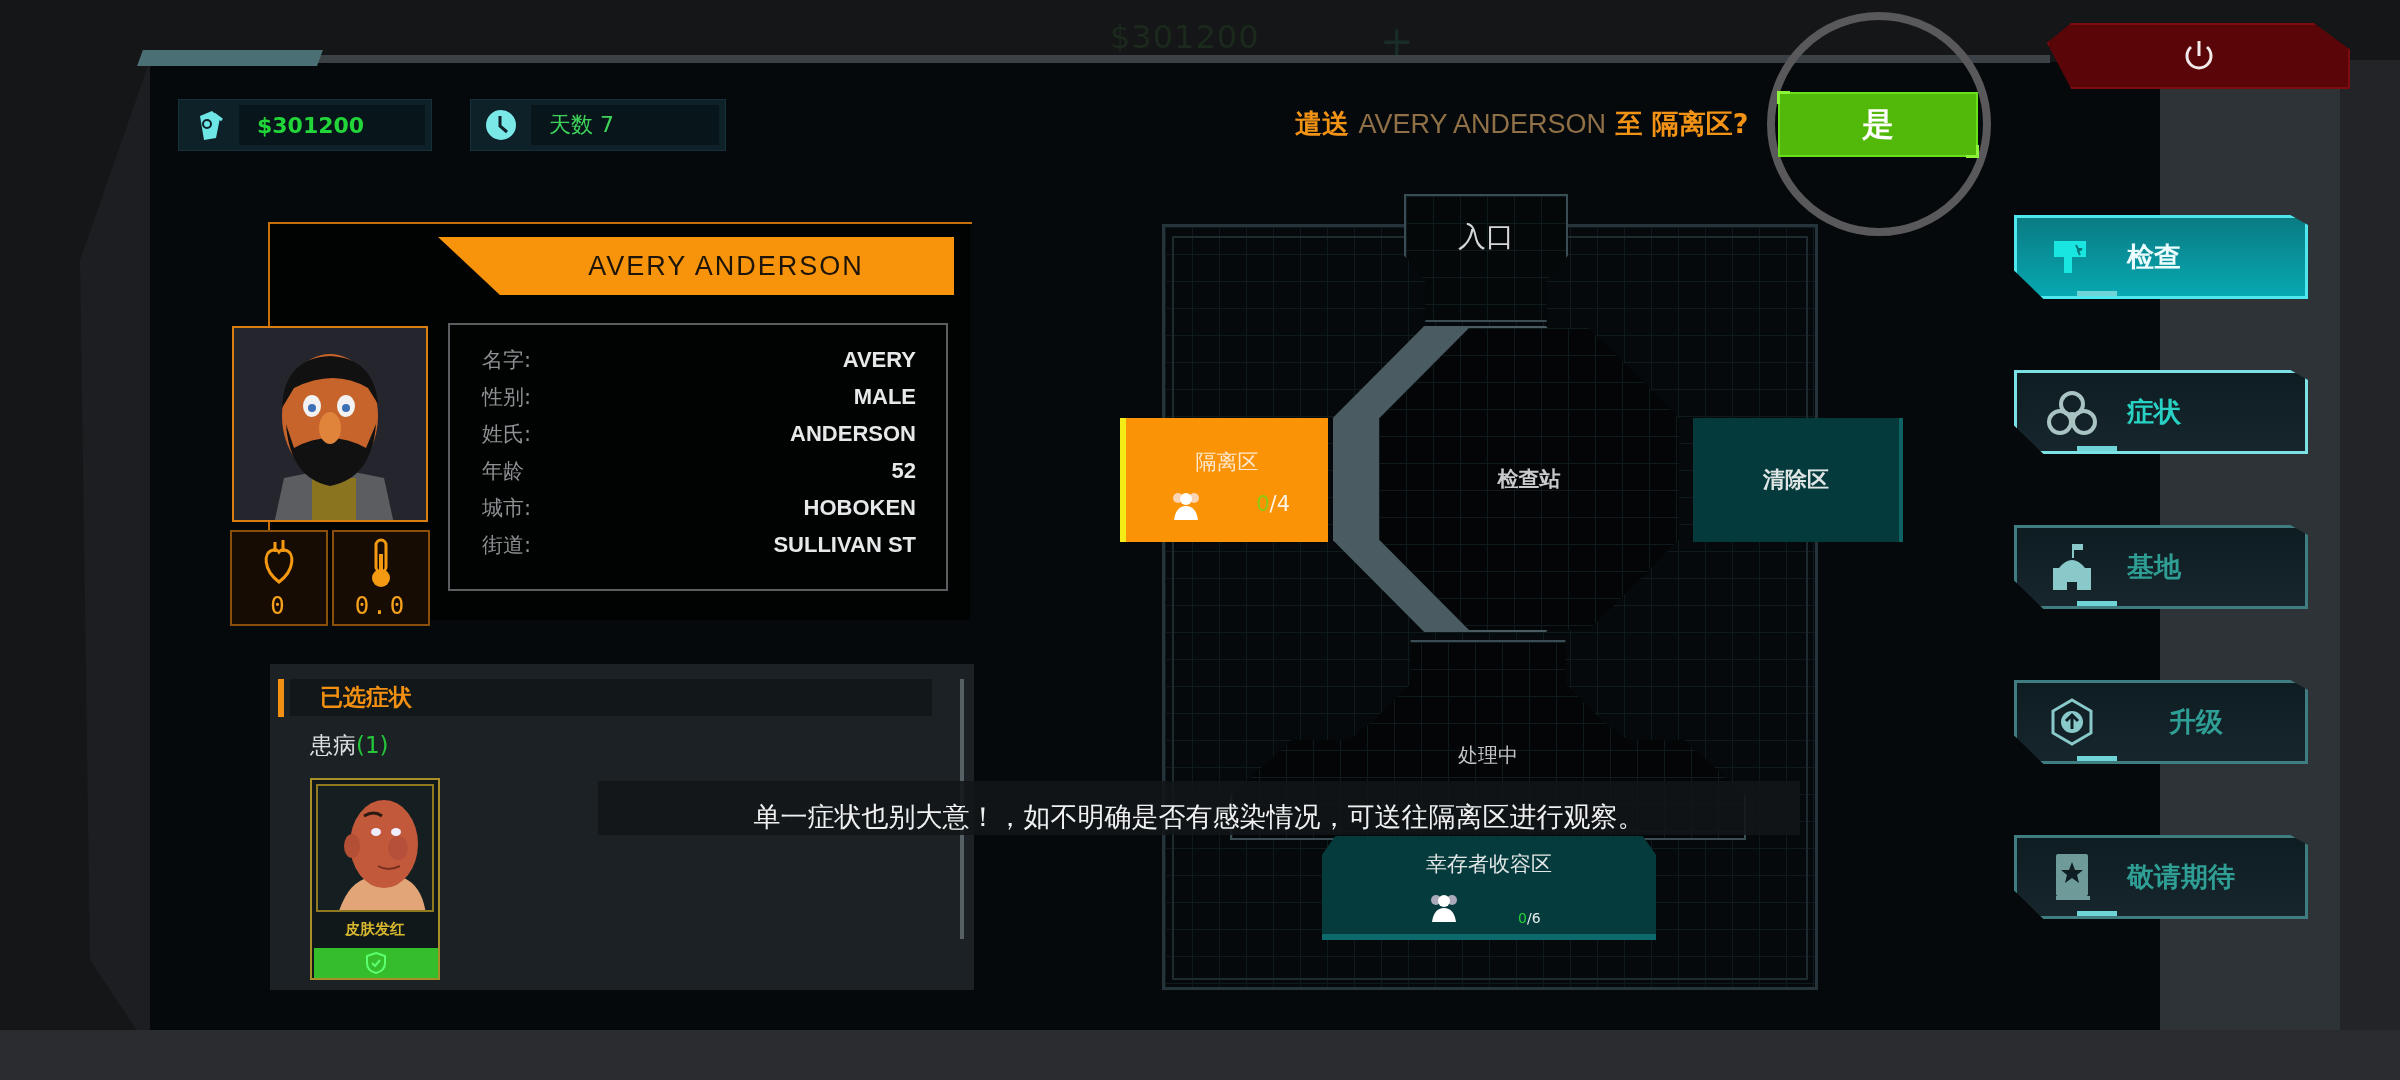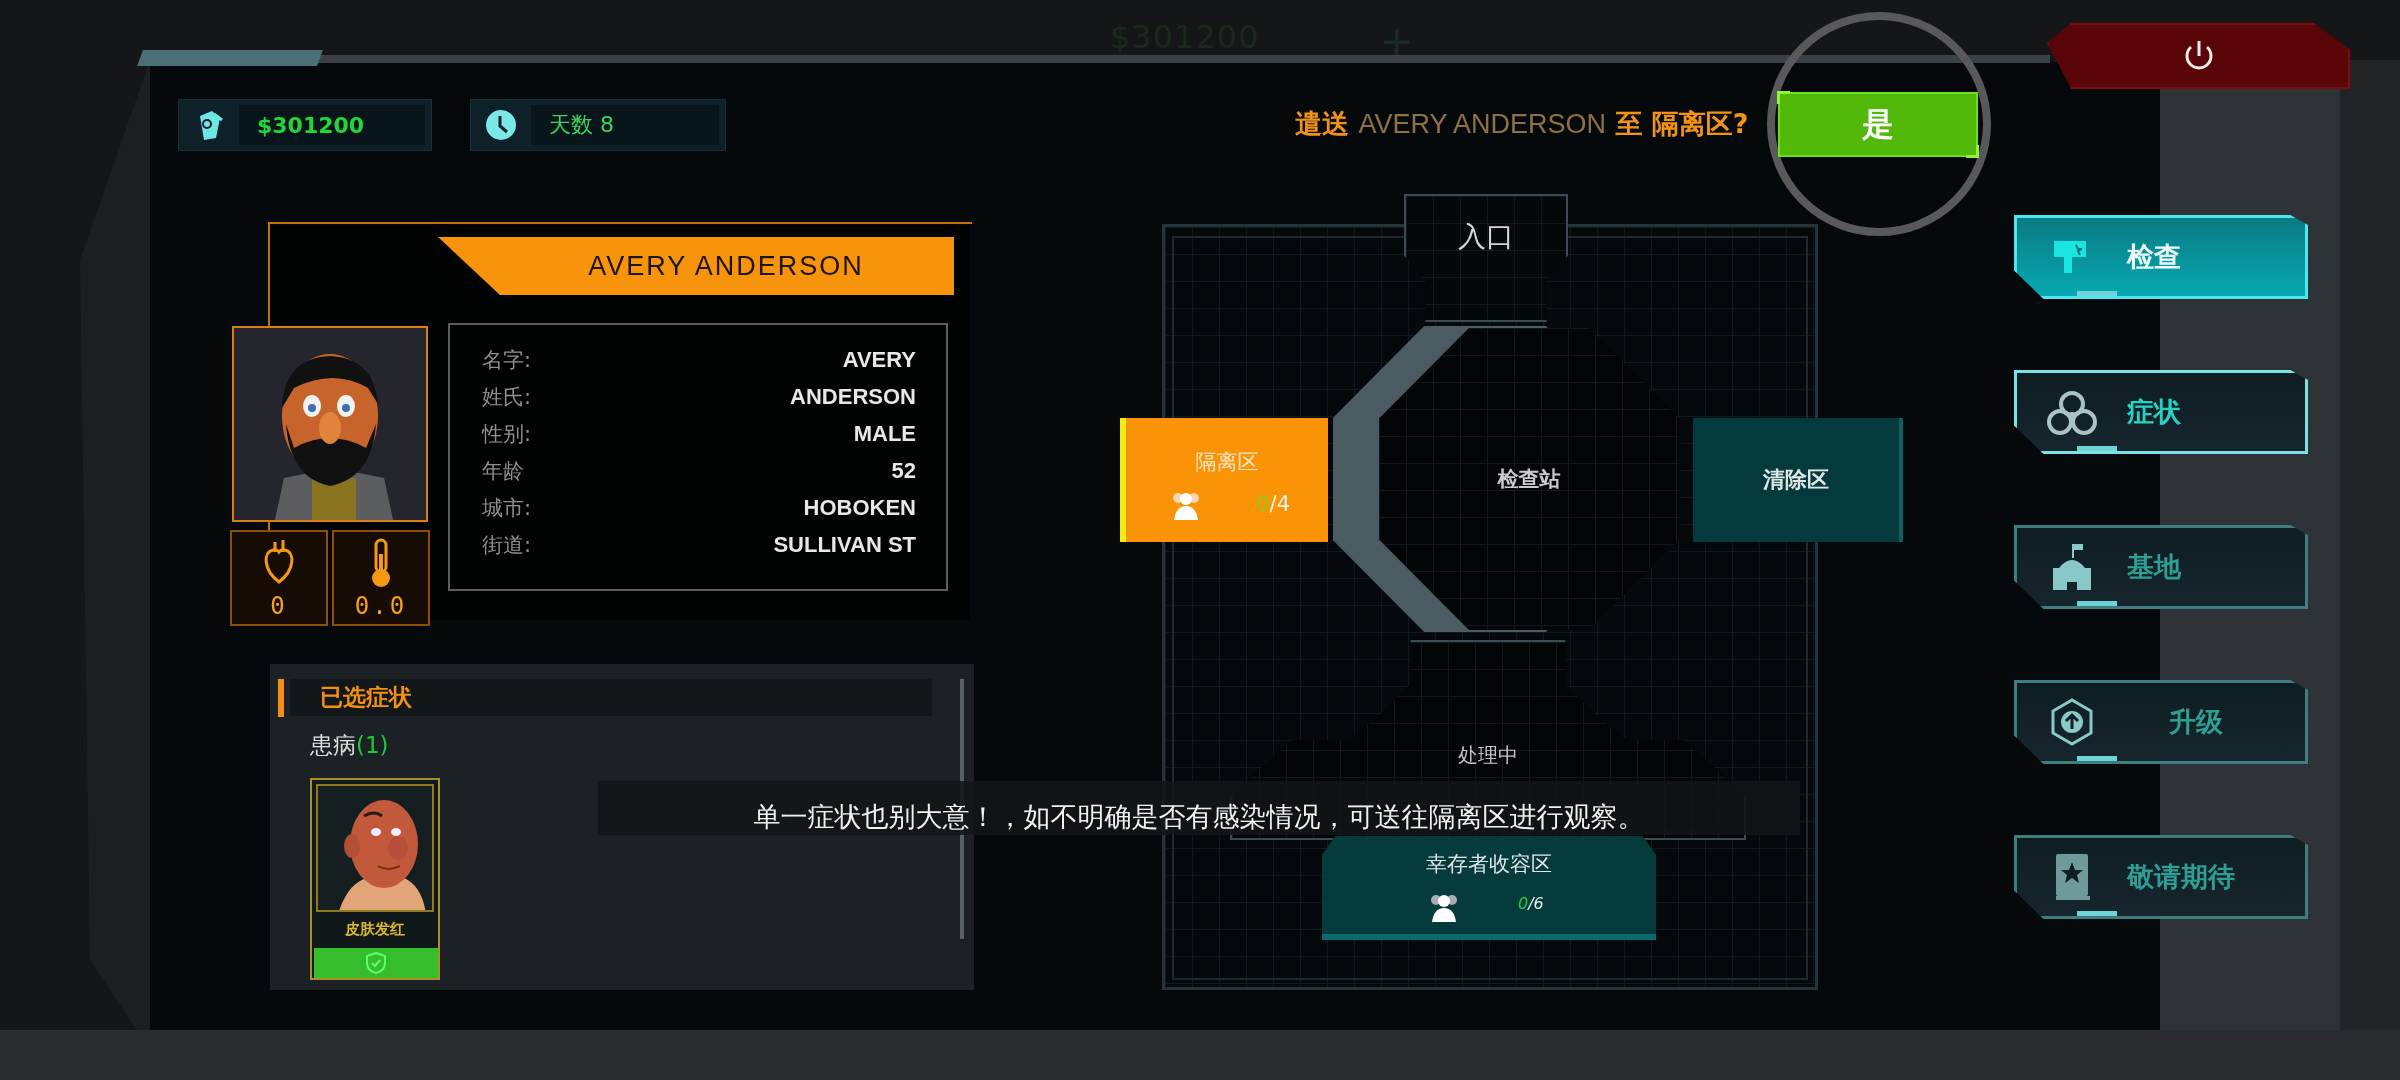--- a/index.html
+++ b/index.html
@@ -93,21 +93,21 @@
   .quarantine .c .z { color: #8ecb16; }
   .quarantine .ppl { position: absolute; left: 42px; top: 72px; }
   .disposal { position: absolute; left: 1648px; top: 418px; width: 210px; height: 124px; background: #043a3b; border-right: 4px solid #0f6264; display: flex; align-items: center; justify-content: center; margin-left: 45px; }
   .disposal span { color: #dfe4e4; font-size: 22px; font-weight: bold; }
   .processing-shape { position: absolute; left: 1230px; top: 640px; width: 516px; height: 200px; border: 2px solid #3a4d54; background-color: #030506;
     clip-path: polygon(33% 0, 65% 0, 65% 22%, 72% 40%, 77% 50%, 88% 50%, 100% 78%, 100% 100%, 0 100%, 0 78%, 12% 50%, 23% 50%, 28% 40%, 35% 22%, 35% 0); }
   .processing-label { position: absolute; left: 1410px; top: 742px; width: 156px; text-align: center; color: #c3c5c7; font-size: 20px; }
   .shelter { position: absolute; left: 1322px; top: 836px; width: 334px; height: 104px; background: #053b3c; border-bottom: 6px solid #0d6a6c;
     clip-path: polygon(0 18%, 4% 0, 96% 0, 100% 18%, 100% 100%, 0 100%); }
   .shelter .t { position: absolute; left: 0; top: 14px; width: 100%; text-align: center; color: #e2e6e6; font-size: 21px; }
-  .shelter .c { position: absolute; left: 196px; top: 58px; color: #e8eded; font-size: 16px; font-style: italic; }
+  .shelter .c { position: absolute; left: 196px; top: 74px; color: #e8eded; font-size: 14px; }
   .shelter .c .z { color: #23d13a; }
   .shelter .ppl { position: absolute; left: 104px; top: 56px; }
 
   
   .menu-btn { position: absolute; left: 2014px; width: 294px; height: 84px; border: 3px solid #3f7d80; background: linear-gradient(#0e1d22, #16262c);
     clip-path: polygon(0 0, 94% 0, 100% 12%, 100% 100%, 10% 100%, 0 66%); display: flex; align-items: center; }
   .menu-btn.active { background: linear-gradient(#0a7b83, #07a8b2); border-color: #4ee7ee; }
   .menu-btn.selected { border-color: #7be1e5; }
   .menu-btn .mi { width: 110px; display: flex; align-items: center; justify-content: center; }
   .menu-btn .ml { font-size: 27px; font-weight: bold; color: #2f9e95; }
@@ -144,21 +144,21 @@
       </div>
   </div>
   <div class="stat" style="left:470px; width:256px;">
     <div class="icon">
       <svg width="34" height="34" viewBox="0 0 34 34">
           <circle cx="17" cy="17" r="15" fill="#7be8e8"></circle>
           <path d="M16 8 V18 L23 24" stroke="#0e2128" stroke-width="3" fill="none"></path>
         </svg>
     </div>
     <div class="value-box">
-        <span class="day-val">天数 8</span>
+        <span class="day-val">天数 7</span>
       </div>
   </div>
 
   <div class="prompt">
     <span>遣送</span>
     <span class="nm">AVERY ANDERSON</span>
     <span>至</span>
     <span>隔离区?</span>
   </div>
   <div class="yes-ring"></div>
@@ -205,26 +205,26 @@
       </svg>
     <span class="v">0.0</span>
   </div>
 
   <div class="info-box">
     <div class="info-row">
       <span class="k">名字:</span>
       <span class="val">AVERY</span>
     </div>
     <div class="info-row">
+      <span class="k">性别:</span>
+      <span class="val">MALE</span>
+    </div>
+    <div class="info-row">
       <span class="k">姓氏:</span>
       <span class="val">ANDERSON</span>
-    </div>
-    <div class="info-row">
-      <span class="k">性别:</span>
-      <span class="val">MALE</span>
     </div>
     <div class="info-row">
       <span class="k">年龄</span>
       <span class="val">52</span>
     </div>
     <div class="info-row">
       <span class="k">城市:</span>
       <span class="val">HOBOKEN</span>
     </div>
     <div class="info-row">

